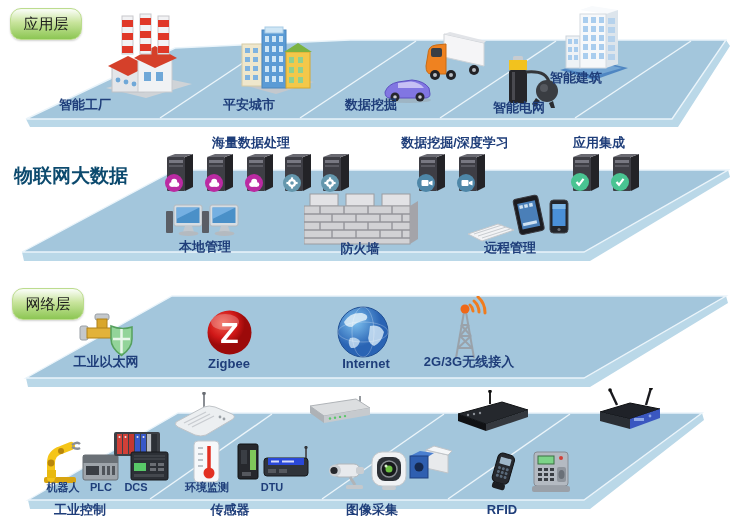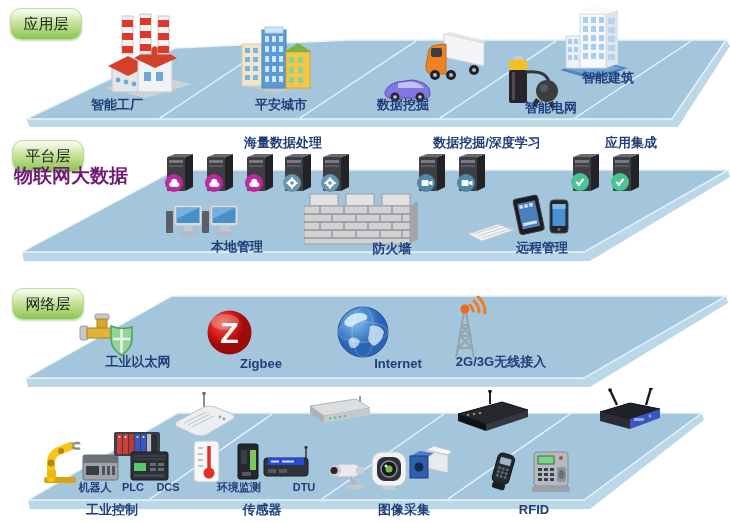--- a/index.html
+++ b/index.html
@@ -5,24 +5,24 @@
   html,body{margin:0;padding:0;background:#fff;}
   #stage{position:relative;width:730px;height:522px;background:#fff;overflow:hidden;
          font-family:"Liberation Sans",sans-serif;}
   .abs{position:absolute;}
   .pill{position:absolute;width:70px;height:30px;border-radius:11px;
         background:linear-gradient(#f6fbf0 5%,#c8e49c 45%,#8cc653 100%);
         border:1px solid #bcdc8e;box-shadow:0 1px 2px rgba(0,0,0,.18);
         display:flex;align-items:center;justify-content:center;
         font-size:15px;font-weight:normal;color:#1c1c1c;}
   .lbl{position:absolute;transform:translateX(-50%);white-space:nowrap;
-       font-weight:bold;color:#1f3e7a;font-size:13px;line-height:13px;margin-left:32px;}
+       font-weight:bold;color:#1f3e7a;font-size:13px;line-height:13px;}
   .lbl.sm{font-size:11px;line-height:11px;}
   .title-cyan{position:absolute;left:4px;top:163px;width:134px;text-align:center;
-       font-size:19px;line-height:25px;font-weight:bold;color:#701a75;}
+       font-size:19px;line-height:25px;font-weight:bold;color:#0c4a6e;}
 </style>
 </head>
 <body>
 
 <div id="stage">
 
   <svg class="abs" style="left:0;top:0" width="730" height="522">
 
     <g>
       <polygon points="26,119 672,119 726,40 730,46 678,127 30,127" fill="#bad8e8"></polygon>
@@ -50,21 +50,20 @@
       <polygon points="28,500 178,413 702,413 584,500" fill="#a3c6dc" stroke="#eaf4fa" stroke-width="1.4"></polygon>
       <g stroke="#f0f8fc" stroke-width="1.4" opacity=".95">
         <line x1="150" y1="499" x2="272" y2="414"></line>
           <line x1="322" y1="499" x2="444" y2="414"></line>
         <line x1="448" y1="499" x2="570" y2="414"></line>
       </g>
     </g>
   </svg>
 
   <div class="pill" style="left:10px;top:8px">应用层</div>
-  <div class="pill" style="left:12px;top:140px">平台层</div>
   <div class="pill" style="left:12px;top:288px">网络层</div>
 
   <div class="title-cyan">
     <div>物联网大数据</div>
   </div>
 
   <svg class="abs" style="left:104px;top:10px" width="92" height="92">
     <polygon points="2,78 50,66 88,74 42,88" fill="#cfd3d7"></polygon>
     <rect x="8" y="56" width="32" height="26" fill="#e4e6e9" stroke="#c0c2c6"></rect>
     <polygon points="4,56 24,46 44,56 24,66" fill="#d5402a"></polygon>

